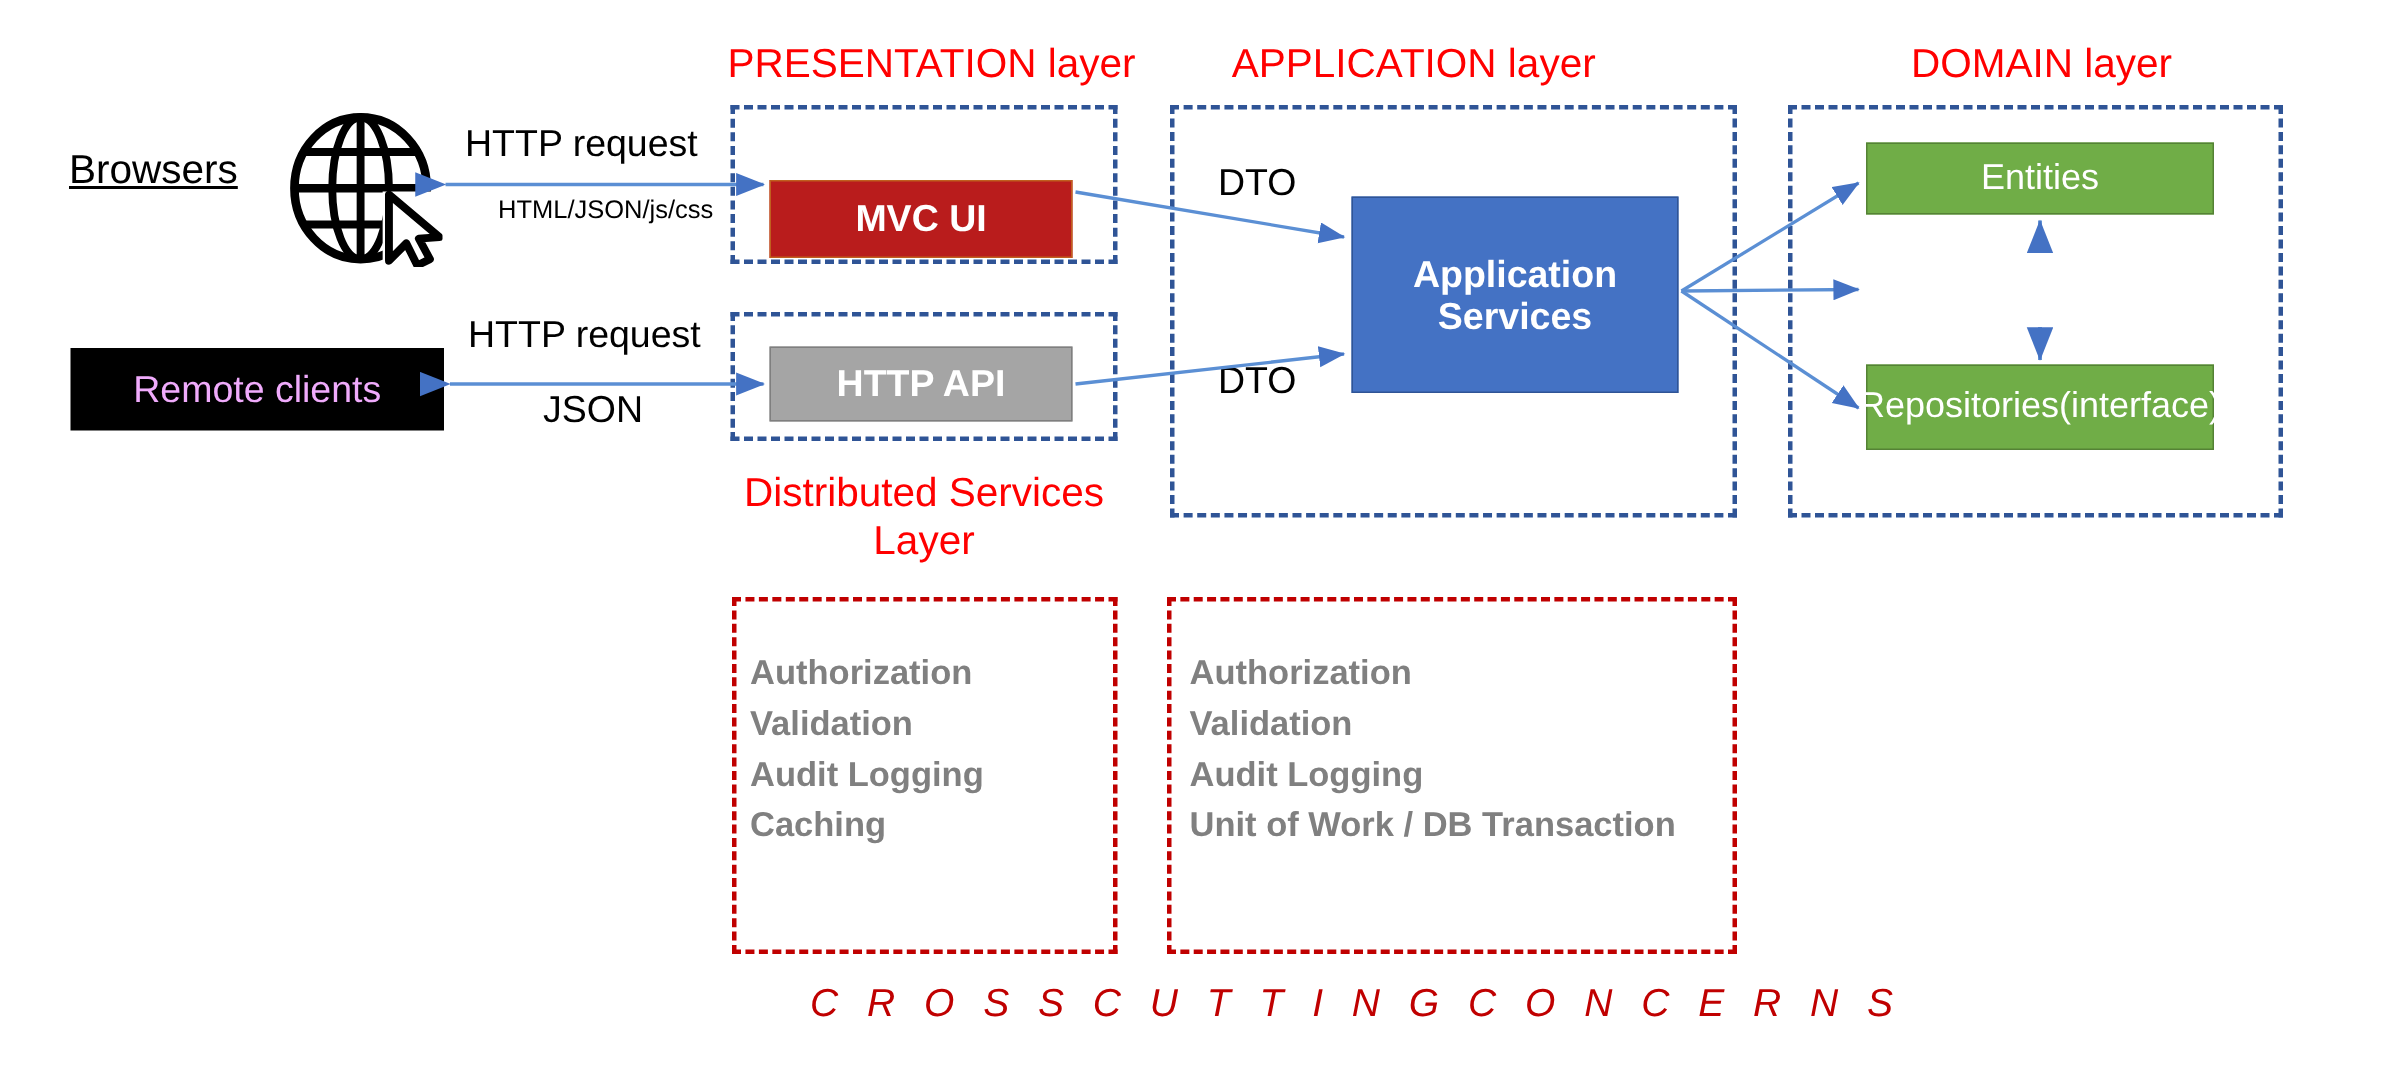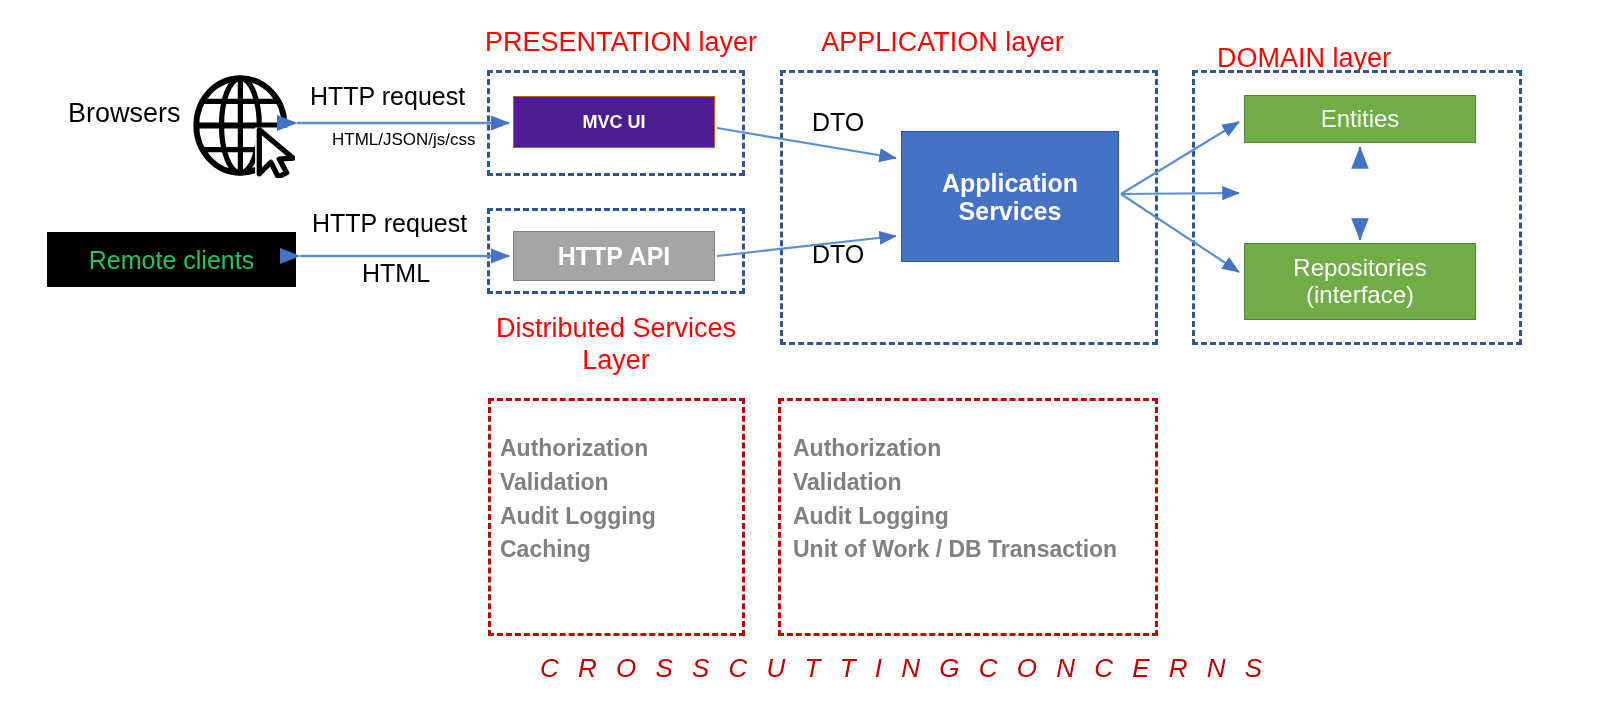--- a/index.html
+++ b/index.html
@@ -41,24 +41,25 @@
   .node {
     box-sizing: border-box;
     display: flex;
     align-items: center;
     justify-content: center;
     text-align: center;
     color: #ffffff;
     line-height: 1.12;
   }
   .node-mvc {
-    background: #4c1d95;
+    background: #b91c1c;
     border: 1.5px solid #C05F1E;
-    font-size: 18px;
-    font-weight: bold;
+    font-size: 25px;
+    font-weight: bold;
+    margin-top: 24px;
   }
   .node-api {
     background: #A5A5A5;
     border: 1.5px solid #7F7F7F;
     font-size: 25px;
     font-weight: bold;
   }
   .node-appsvc {
     background: #4472C4;
     border: 1.5px solid #2F5496;
@@ -68,21 +69,21 @@
   .node-green {
     background: #70AD47;
     border: 1.5px solid #548235;
     font-size: 24px;
     font-weight: 400;
   }
   .node-black {
     background: #000000;
     font-size: 25px;
     font-weight: 400;
-    color: #22c55e;
+    color: #f0abfc;
   }
 
   
   .lbl {
     color: #000000;
     white-space: nowrap;
   }
   .lbl-big   { font-size: 25px; }
   .lbl-small { font-size: 17px; }
   .lbl-browsers { font-size: 27px; }
@@ -111,28 +112,28 @@
     pointer-events: none;
   }
 </style>
 </head>
 <body>
 
 <div id="canvas">
 
   <div class="abs layer-title" style="left:485px; top:26px; width:260px;">PRESENTATION layer</div>
   <div class="abs layer-title" style="left:820px; top:26px; width:245px;">APPLICATION layer</div>
-  <div class="abs layer-title" style="left:1189px; top:26px; width:230px;margin-top:16px;">DOMAIN layer</div>
+  <div class="abs layer-title" style="left:1246px; top:26px; width:230px;">DOMAIN layer</div>
 
   <div class="abs layer-box" style="left:487px; top:70px; width:258px; height:106px;"></div>
   <div class="abs layer-box" style="left:487px; top:208px; width:258px; height:86px;"></div>
   <div class="abs layer-box" style="left:780px; top:70px; width:378px; height:275px;"></div>
   <div class="abs layer-box" style="left:1192px; top:70px; width:330px; height:275px;"></div>
 
-  <div class="abs lbl lbl-browsers" style="left:68px; top:98px;">Browsers</div>
+  <div class="abs lbl lbl-browsers" style="left:46px; top:98px;text-decoration:underline;">Browsers</div>
 
   <div class="abs" style="left:190px; top:73px; width:105px; height:105px;">
     <svg viewBox="0 0 100 100" width="105" height="105">
       <ellipse cx="48" cy="50" rx="42" ry="45" fill="none" stroke="#000" stroke-width="5.5"></ellipse>
       <ellipse cx="48" cy="50" rx="18" ry="45" fill="none" stroke="#000" stroke-width="5"></ellipse>
       <line x1="48" y1="5" x2="48" y2="95" stroke="#000" stroke-width="5"></line>
       <line x1="6" y1="50" x2="90" y2="50" stroke="#000" stroke-width="5.5"></line>
       <path d="M12 27 H84" fill="none" stroke="#000" stroke-width="5"></path>
       <path d="M12 73 H84" fill="none" stroke="#000" stroke-width="5"></path>
 
@@ -140,38 +141,38 @@
       <path d="M66 54 L66 96 L77 85 L84 99 L92 95 L85 82 L98 81 Z" fill="#fff" stroke="#000" stroke-width="5" stroke-linejoin="round"></path>
     </svg>
   </div>
 
   <div class="abs node node-black" style="left:47px; top:232px; width:249px; height:55px;">Remote clients</div>
 
   <div class="abs lbl lbl-big" style="left:310px; top:82px;">HTTP request</div>
   <div class="abs lbl lbl-small" style="left:312px; top:130px;margin-left:20px;">HTML/JSON/js/css</div>
 
   <div class="abs lbl lbl-big" style="left:312px; top:209px;">HTTP request</div>
-  <div class="abs lbl lbl-big" style="left:362px; top:259px;">HTML</div>
+  <div class="abs lbl lbl-big" style="left:362px; top:259px;">JSON</div>
 
   <div class="abs lbl lbl-big" style="left:812px; top:108px;">DTO</div>
   <div class="abs lbl lbl-big" style="left:812px; top:240px;">DTO</div>
 
   <div class="abs node node-mvc" style="left:513px; top:96px; width:202px; height:52px;">MVC UI</div>
 
   <div class="abs node node-api" style="left:513px; top:231px; width:202px; height:50px;">HTTP API</div>
 
   <div class="abs node node-appsvc" style="left:901px; top:131px; width:218px; height:131px; flex-direction:column;">
     <span>Application</span>
     <span>Services</span>
   </div>
 
   <div class="abs node node-green" style="left:1244px; top:95px; width:232px; height:48px;">Entities</div>
 
 
-  <div class="abs node node-green" style="left:1244px; top:243px; width:232px; height:77px; flex-direction:column;">
+  <div class="abs node node-green" style="left:1244px; top:243px; width:232px; height:57px; flex-direction:row;">
     <span>Repositories</span>
     <span>(interface)</span>
   </div>
 
   <div class="abs layer-title" style="left:480px; top:312px; width:272px;">
     <div>Distributed Services</div>
     <div>Layer</div>
   </div>
 
   <div class="abs cc-box" style="left:488px; top:398px; width:257px; height:238px;"></div>

